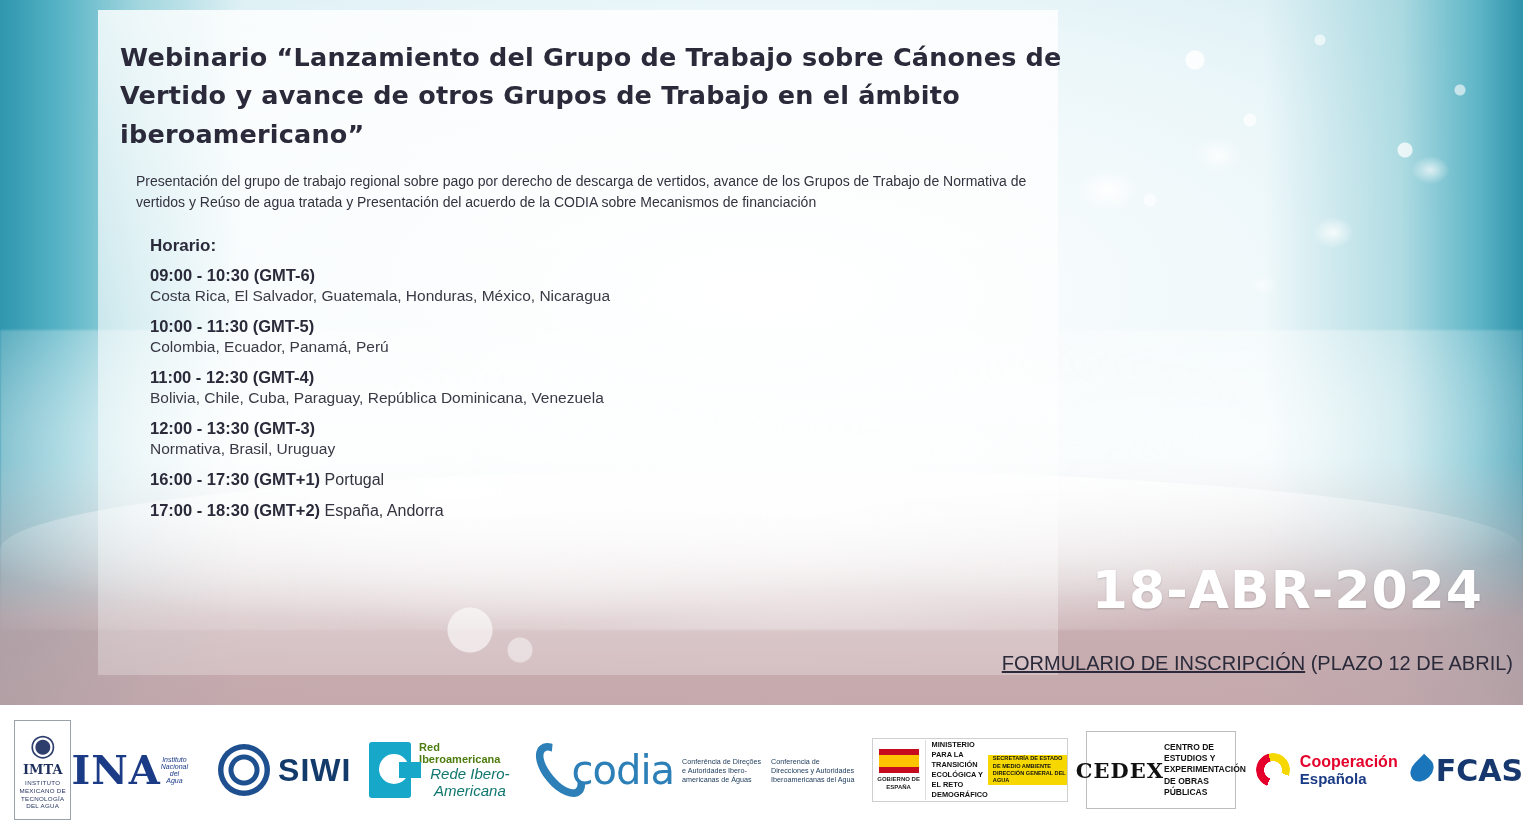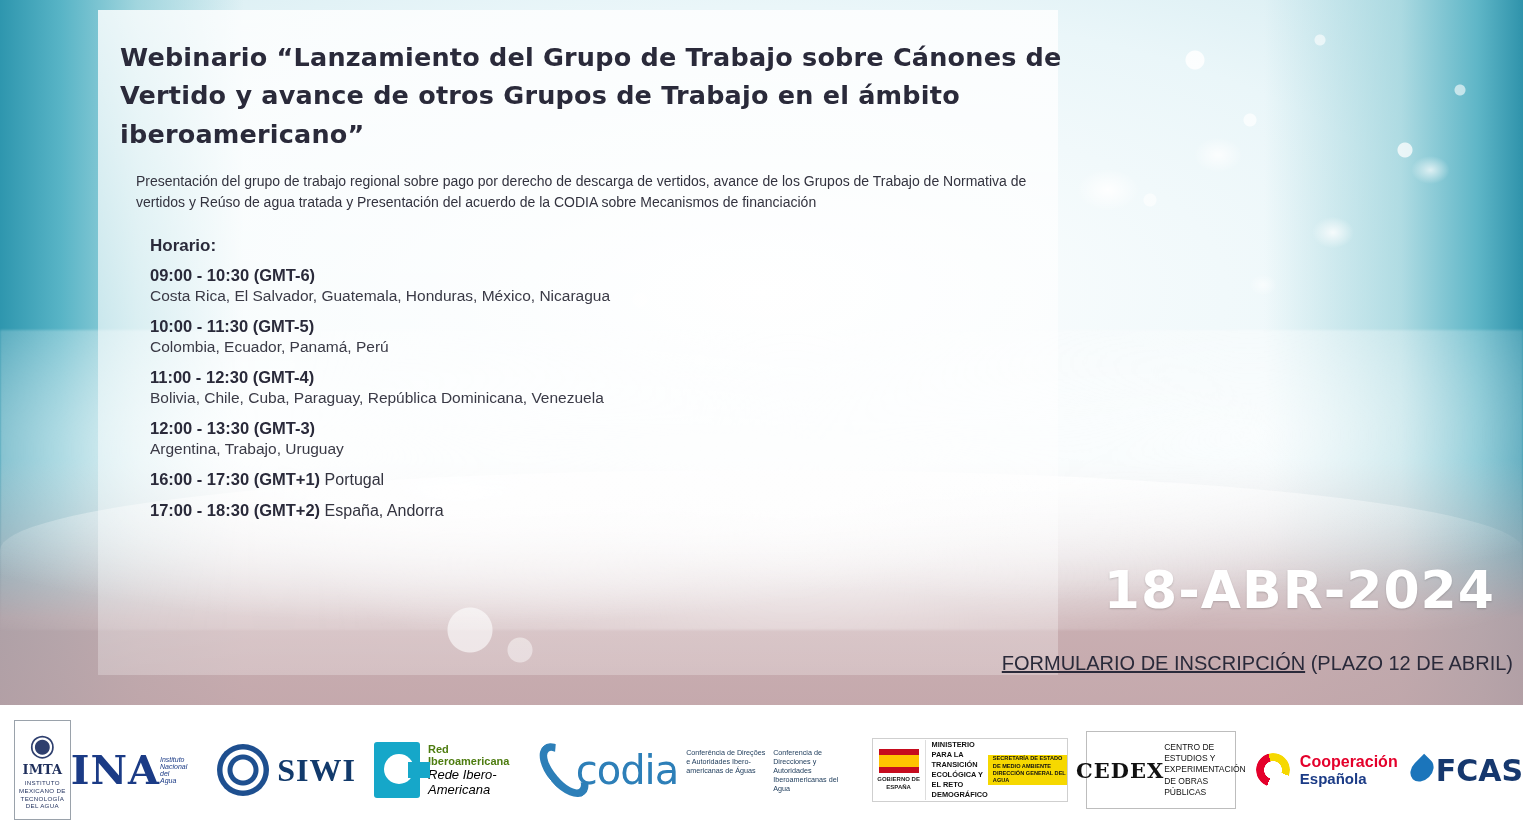--- a/index.html
+++ b/index.html
@@ -85,21 +85,21 @@
   }
   .sched-label{
     font-weight:bold;font-size:17px;color:#2a2a3a;margin:0 0 10px 30px;
   }
   .slot{margin:0 0 12px 30px;}
   .slot .time{font-weight:bold;font-size:16.5px;color:#2a2a3a;display:inline;}
   .slot .inline{font-size:16px;color:#33333f;display:inline;}
   .slot .countries{font-size:15.5px;color:#3a3a46;margin-top:2px;}
   
   .date{
-    position:absolute;right:28px;top:560px;
+    position:absolute;right:40px;top:560px;
     font-family:"DejaVu Sans", sans-serif;
     font-size:52px;font-weight:bold;color:#ffffff;letter-spacing:1px;
     text-shadow:0 1px 2px rgba(0,0,0,.18);
   }
   .formlink{
     position:absolute;right:10px;top:652px;
     font-size:20px;color:#2a2a3a;white-space:nowrap;
   }
   .formlink .u{text-decoration:underline;}
   
@@ -109,50 +109,50 @@
   }
   .logo{display:flex;align-items:center;justify-content:center;}
   .imta{
     width:108px;height:98px;border:1px solid #9aa2ab;margin-left:14px;
     display:flex;flex-direction:column;align-items:center;justify-content:center;
     background:#fff;
   }
   .imta .swirl{font-size:30px;color:#2e3f6e;line-height:1;}
   .imta .name{font-family:"DejaVu Serif",serif;font-weight:bold;font-size:13px;color:#1f2f5c;margin-top:2px;}
   .imta .sub{font-size:6.2px;color:#1f2f5c;text-align:center;line-height:1.25;margin-top:2px;letter-spacing:.3px;}
-  .ina{text-align:left;}
+  .ina{text-align:center;}
   .ina .big{font-family:"DejaVu Serif",serif;font-weight:bold;font-size:40px;color:#1b3b86;letter-spacing:1px;line-height:1;}
   .ina .line{height:10px;background:linear-gradient(90deg,#5aa8d8,#cfe6f5);border-radius:4px;margin:2px 0;}
   .ina .sub{font-size:7px;color:#1b3b86;font-style:italic;}
   .siwi{margin-left:30px;display:flex;align-items:center;gap:8px;}
   .siwi .mark{width:52px;height:52px;border-radius:50%;
     background:radial-gradient(circle at 50% 50%, #ffffff 0 10px, #1e4f8f 11px 15px, #ffffff 16px 20px, #1e4f8f 21px 26px);
   }
-  .siwi .txt{font-family:Liberation Serif, serif;font-weight:bold;font-size:32px;color:#123a6b;letter-spacing:1px;}
+  .siwi .txt{font-family:Liberation Sans, sans-serif;font-weight:bold;font-size:32px;color:#123a6b;letter-spacing:1px;}
   .ria{margin-left:18px;display:flex;align-items:center;gap:8px;}
   .ria .mark{width:62px;height:56px;background:#16a7c9;position:relative;border-radius:3px;}
   .ria .mark:before{content:"";position:absolute;left:10px;top:12px;width:30px;height:30px;border-radius:50%;background:#fff;}
   .ria .mark:after{content:"";position:absolute;right:-10px;top:20px;width:22px;height:16px;background:#16a7c9;}
   .ria .t1{font-weight:bold;font-size:11px;color:#4d7c0f;}
-  .ria .t2{font-size:13px;color:#000000;font-style:italic;}
+  .ria .t2{font-size:15px;color:#0f766e;font-style:italic;text-align:center;}
   .codia{margin-left:22px;display:flex;align-items:center;}
   .codia .ring{width:48px;height:48px;border-radius:50%;border:8px solid #2d7fb8;border-right-color:transparent;transform:rotate(-40deg);}
   .codia .word{font-family:"DejaVu Sans",sans-serif;font-size:40px;color:#2d7fb8;margin-left:-6px;letter-spacing:-1px;}
   .codia .legend{font-size:7.2px;color:#23405f;line-height:1.25;margin-left:8px;display:flex;gap:6px;}
   .gob{margin-left:16px;width:232px;height:62px;border:1px solid #cfcfcf;display:flex;background:#fff;}
   .gob .flagcol{width:52px;display:flex;flex-direction:column;justify-content:center;align-items:center;gap:3px;}
   .gob .flag{width:40px;height:24px;background:linear-gradient(to bottom,#c60b1e 0 25%,#ffc400 25% 75%,#c60b1e 75% 100%);}
   .gob .flagtxt{font-size:6px;font-weight:bold;color:#222;text-align:center;line-height:1.2;}
   .gob .mid{flex:1;display:flex;flex-direction:column;justify-content:center;padding-left:6px;border-left:1px solid #ddd;}
   .gob .mid b{font-size:7.4px;color:#111;line-height:1.35;}
   .gob .right{width:74px;background:#f6d800;display:flex;flex-direction:column;justify-content:center;padding-left:5px;}
   .gob .right b{font-size:5.6px;color:#111;line-height:1.3;}
   .cedex{margin-left:18px;width:136px;height:68px;border:1px solid #bdbdbd;padding:4px 6px;background:#fff;}
   .cedex .big{font-family:"DejaVu Serif",serif;font-weight:bold;font-size:21px;letter-spacing:1px;color:#111;text-align:center;}
-  .cedex .sm{font-size:8.5px;color:#111;line-height:1.3;font-weight:normal;}
+  .cedex .sm{font-size:8.5px;color:#111;line-height:1.3;font-weight:bold;}
   .coop{margin-left:20px;display:flex;align-items:center;gap:10px;}
   .coop .sym{width:34px;height:34px;border-radius:50%;
     background:conic-gradient(from 200deg,#e4002b 0 40%,#f6d800 40% 75%,rgba(0,0,0,0) 75%);
     -webkit-mask:radial-gradient(circle, transparent 36%, #000 38%);
             mask:radial-gradient(circle, transparent 36%, #000 38%);}
   .coop .t1{font-size:16px;color:#e4002b;font-weight:bold;line-height:1.1;}
   .coop .t2{font-size:15px;color:#1b3b86;font-weight:bold;line-height:1.1;}
   .fcas{margin-left:14px;display:flex;align-items:center;gap:4px;}
   .fcas .drop{width:20px;height:26px;background:#1b75bb;border-radius:0 50% 50% 50%;transform:rotate(45deg);}
   .fcas .txt{font-family:"DejaVu Sans",sans-serif;font-weight:bold;font-size:30px;color:#16386e;}
@@ -185,21 +185,21 @@
       <div class="countries">Colombia, Ecuador, Panamá, Perú</div>
     </div>
 
     <div class="slot">
       <div class="time">11:00 - 12:30 (GMT-4)</div>
       <div class="countries">Bolivia, Chile, Cuba, Paraguay, República Dominicana, Venezuela</div>
     </div>
 
     <div class="slot">
       <div class="time">12:00 - 13:30 (GMT-3)</div>
-      <div class="countries">Argentina, Trabajo, Uruguay</div>
+      <div class="countries">Normativa, Brasil, Uruguay</div>
     </div>
 
     <div class="slot">
       <span class="time">16:00 - 17:30 (GMT+1)</span>
       <span class="inline">Portugal</span>
     </div>
 
     <div class="slot">
       <span class="time">17:00 - 18:30 (GMT+2)</span>
       <span class="inline">España, Andorra</span>

